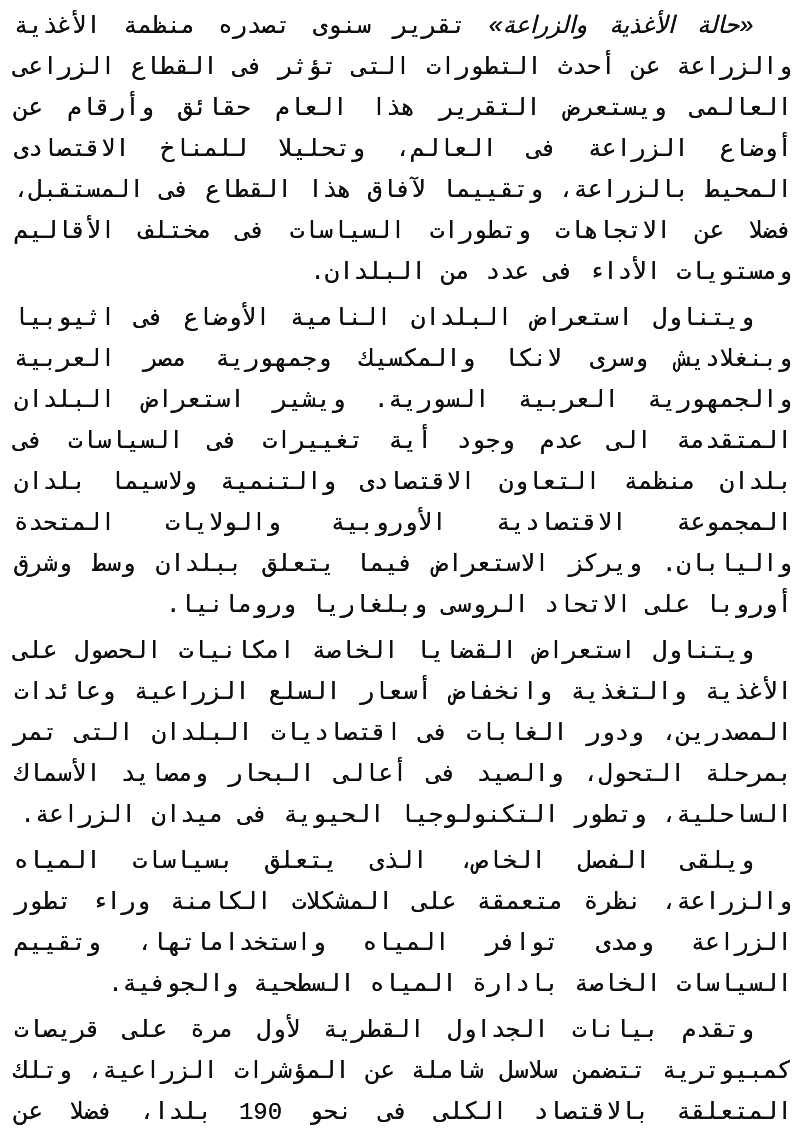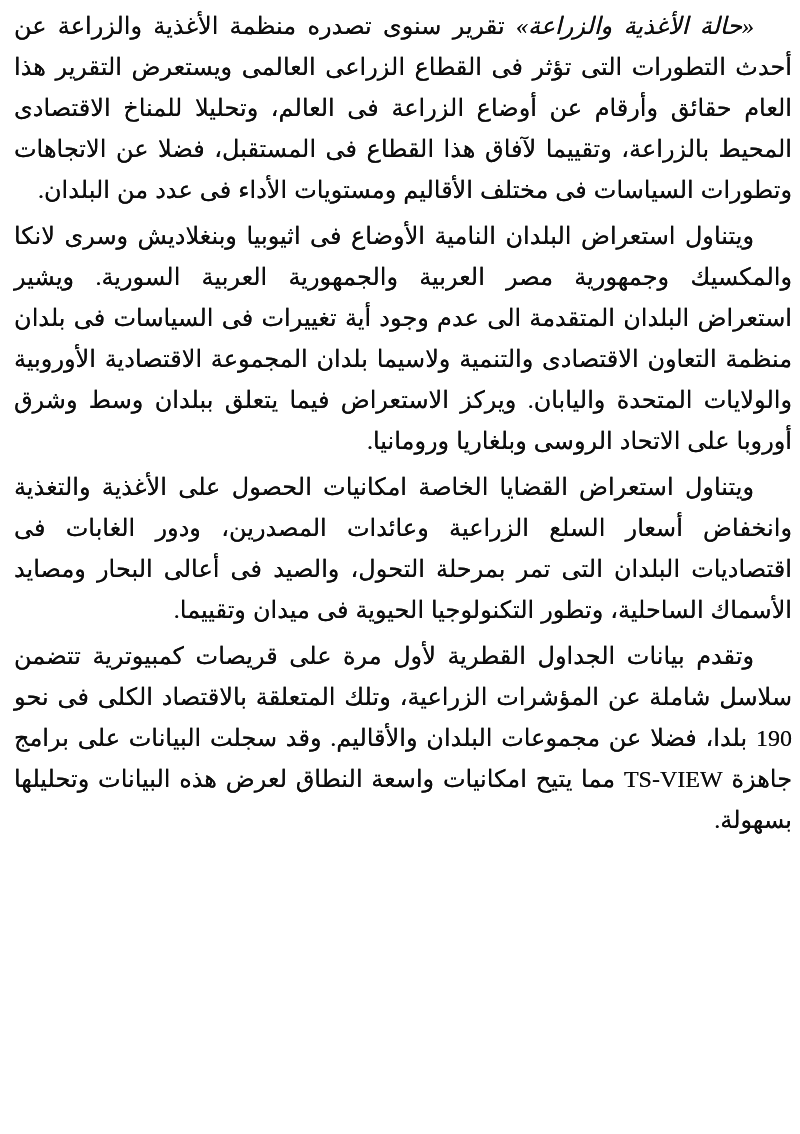--- a/index.html
+++ b/index.html
@@ -10,21 +10,21 @@
   .page {
     position: relative;
     width: 800px;
     height: 1134px;
     margin: 0 auto;
     box-sizing: border-box;
     background: #ffffff;
     overflow: hidden;
     padding: 6px 8px 0 14px;
     direction: rtl;
-    font-family: Liberation Serif, serif;
+    font-family: Liberation Mono, monospace;
     font-size: 24px;
     line-height: 41px;
     color: #0d0d0d;
     text-align: justify;
     text-justify: inter-word;
   }
   .page p {
     margin: 0 0 5px 0;
     text-indent: 38px;
     word-spacing: 1px;
@@ -37,16 +37,17 @@
     text-shadow: 0 0 0.4px #222;
   }
 </style>
 </head>
 <body>
 
 <div class="page">
   <div id="doc-body">
       <p><span class="lead-italic">«حالة الأغذية والزراعة»</span><span> تقرير سنوى تصدره منظمة الأغذية والزراعة عن أحدث التطورات التى تؤثر فى القطاع الزراعى العالمى  ويستعرض التقرير هذا العام حقائق وأرقام عن أوضاع الزراعة فى العالم، وتحليلا للمناخ الاقتصادى المحيط بالزراعة، وتقييما لآفاق هذا القطاع فى المستقبل، فضلا عن الاتجاهات وتطورات السياسات فى مختلف الأقاليم ومستويات الأداء فى عدد من البلدان.</span></p>
       <p><span>ويتناول استعراض البلدان النامية الأوضاع فى اثيوبيا وبنغلاديش وسرى لانكا والمكسيك وجمهورية مصر العربية والجمهورية العربية السورية. ويشير استعراض البلدان المتقدمة الى عدم وجود أية تغييرات فى السياسات فى بلدان منظمة التعاون الاقتصادى والتنمية ولاسيما بلدان المجموعة الاقتصادية الأوروبية والولايات المتحدة واليابان. ويركز الاستعراض فيما يتعلق ببلدان وسط وشرق أوروبا على الاتحاد الروسى وبلغاريا ورومانيا.</span></p>
-      <p><span>ويتناول استعراض القضايا الخاصة امكانيات الحصول على الأغذية والتغذية وانخفاض أسعار السلع الزراعية وعائدات المصدرين، ودور الغابات فى اقتصاديات البلدان التى تمر بمرحلة التحول، والصيد فى أعالى البحار ومصايد الأسماك الساحلية، وتطور التكنولوجيا الحيوية فى ميدان وتقييما.</span></p>
+      <p><span>ويتناول استعراض القضايا الخاصة امكانيات الحصول على الأغذية والتغذية وانخفاض أسعار السلع الزراعية وعائدات المصدرين، ودور الغابات فى اقتصاديات البلدان التى تمر بمرحلة التحول، والصيد فى أعالى البحار ومصايد الأسماك الساحلية، وتطور التكنولوجيا الحيوية فى ميدان الزراعة.</span></p>
+      <p><span>ويلقى الفصل الخاص، الذى يتعلق بسياسات المياه والزراعة، نظرة متعمقة على المشكلات الكامنة وراء تطور الزراعة ومدى توافر المياه واستخداماتها، وتقييم السياسات الخاصة بادارة المياه السطحية والجوفية.</span></p>
       <p><span>وتقدم بيانات الجداول القطرية لأول مرة على قريصات كمبيوترية تتضمن سلاسل شاملة عن المؤشرات الزراعية، وتلك المتعلقة بالاقتصاد الكلى فى نحو 190 بلدا، فضلا عن مجموعات البلدان والأقاليم. وقد سجلت البيانات على برامج جاهزة TS-VIEW مما يتيح امكانيات واسعة النطاق لعرض هذه البيانات وتحليلها بسهولة.</span></p>
     </div>
 </div>
 
 </body></html>

